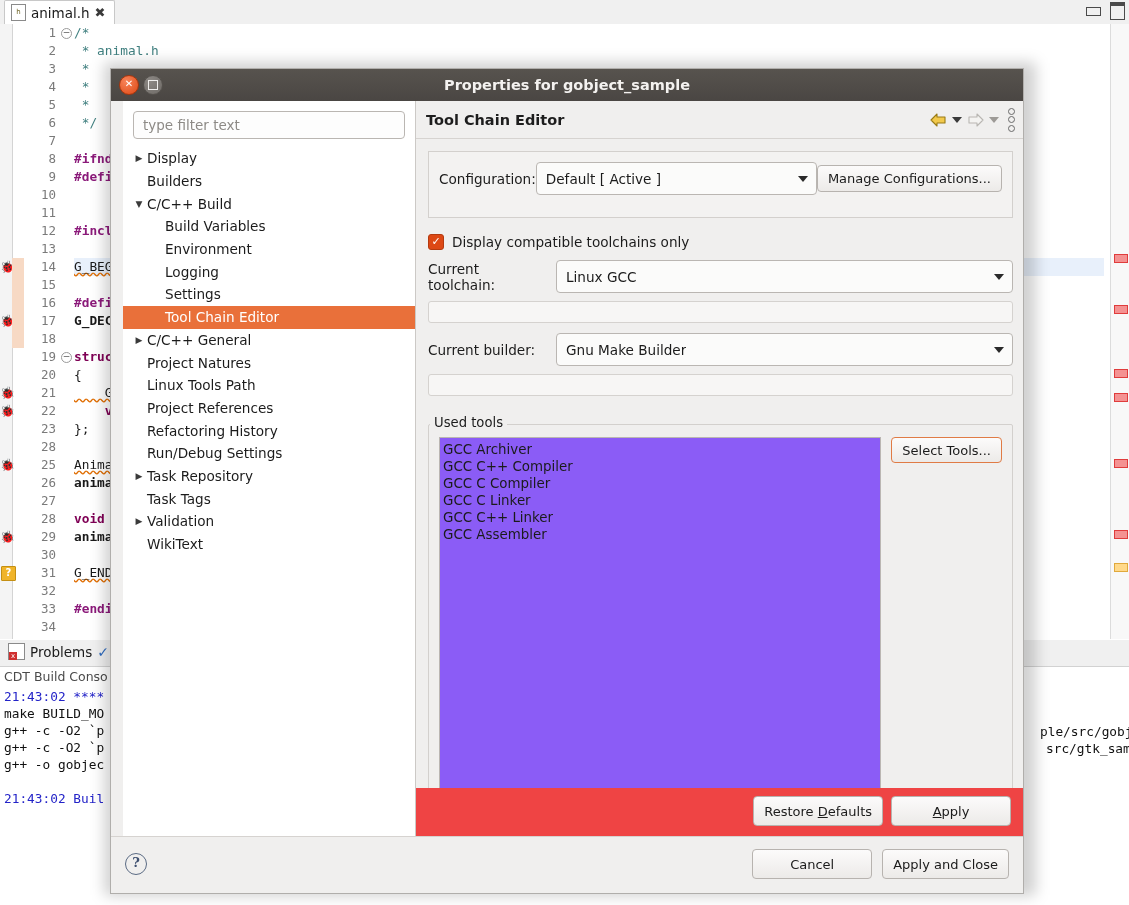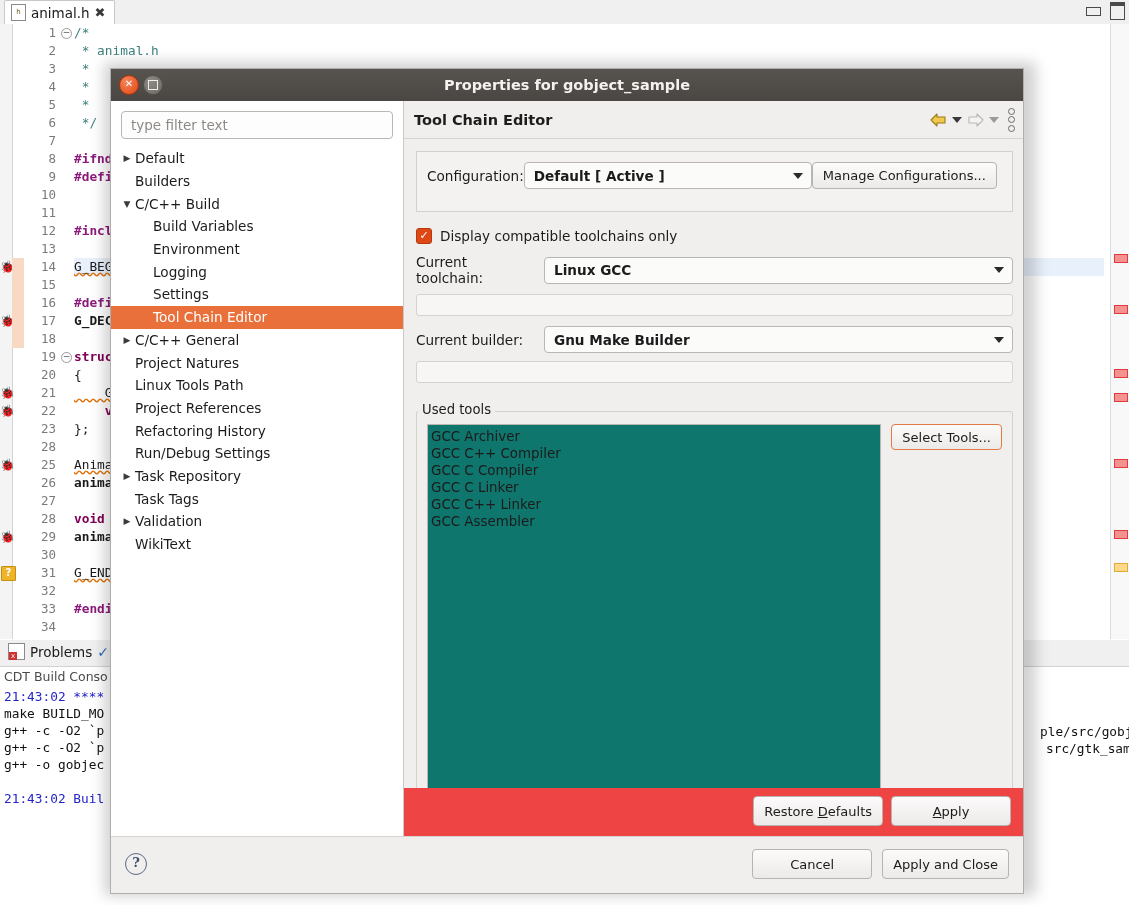--- a/index.html
+++ b/index.html
@@ -153,21 +153,21 @@
   .tb-max {
     width: 18px; height: 18px; border-radius: 50%;
     background: radial-gradient(circle at 35% 30%, #8d8985, #6d6965);
     border: 1px solid #55514d; position: relative;
   }
   .tb-max::after {
     content: ""; position: absolute; left: 4px; top: 4px; width: 8px; height: 8px;
     border: 1.5px solid #efeeec;
   }
 
-  .dlg-body { flex: 1 1 auto; display: flex; min-height: 0; }
+  .dlg-body { flex: 1 1 auto; display: flex; min-height: 0; padding-left: 12px; }
 
   
   .tree-pane {
     width: 292px; flex: 0 0 292px; background: #ffffff;
     border-right: 1px solid #ccc9c6;
     display: flex; flex-direction: column;
   }
   .filter-wrap { padding: 10px 10px 8px 10px; background: #ffffff; }
   .filter-input {
     width: 100%; box-sizing: border-box; height: 28px;
@@ -207,26 +207,25 @@
 
   .content-scroll { flex: 1 1 auto; padding: 12px 10px 0 12px; overflow: hidden; }
 
   .config-group {
     border: 1px solid #d3d0cd; background: #f3f2f1;
     padding: 10px 10px 22px 10px;
   }
   .config-row { display: flex; align-items: center; }
   .lbl { font-size: 13.6px; color: #1b1b1b; }
   .combo {
-    height: 27px; background: #fbfbfa;
+    height: 33px; background: #fbfbfa;
     border: 1px solid #bab6b2; border-radius: 4px;
     display: flex; align-items: center; justify-content: space-between;
     padding: 0 8px 0 9px; font-size: 13.6px; color: #1b1b1b;
     box-sizing: border-box;
-    font-weight: bold;
   }
   .combo .cv { white-space: nowrap; overflow: hidden; }
   .tri-dn { width: 0; height: 0; border-left: 5px solid transparent; border-right: 5px solid transparent; border-top: 6px solid #2a2a2a; margin-left: 8px; }
   .btn {
     height: 27px; background: linear-gradient(#fcfbfb, #eceae8);
     border: 1px solid #b7b3af; border-radius: 4px;
     font-size: 13px; color: #1b1b1b; padding: 0 10px;
     display: inline-flex; align-items: center; justify-content: center;
     box-sizing: border-box; white-space: nowrap;
     font-family: "DejaVu Sans", "Liberation Sans", sans-serif;
@@ -249,21 +248,21 @@
   .group-legend {
     position: absolute; left: 2px; top: -9px; background: #f0efee;
     padding: 0 4px; font-size: 13.2px; color: #1b1b1b;
   }
   .group-border {
     border: 1px solid #d3d0cd; border-radius: 2px;
     padding: 12px 10px 10px 10px;
     display: flex; gap: 10px;
   }
   .tools-list {
-    flex: 1 1 auto; height: 380px; background: #0f766e;
+    flex: 1 1 auto; height: 380px; background: #8b5cf6;
     border: 1px solid #bab6b2; padding: 3px 0 0 3px; overflow: hidden;
   }
   .tools-list div { font-size: 13.4px; color: #1b1b1b; height: 17px; line-height: 17px; }
 
   .dlg-actions {
     padding: 8px 12px 10px 12px; display: flex; justify-content: flex-end;
     gap: 8px; background: #ef4444;
   }
   .dlg-footer {
     flex: 0 0 auto; border-top: 1px solid #d6d3d0; background: #f0efee;
@@ -389,21 +388,21 @@
 
     <div class="dlg-body">
 
       <div class="tree-pane">
         <div class="filter-wrap">
           <input class="filter-input" type="text" placeholder="type filter text" style="">
         </div>
         <div class="tree-list" id="tree-list">
             <div class="tree-item indent-1">
               <span class="tw">▶</span>
-              <span class="t-label">Default</span>
+              <span class="t-label">Display</span>
             </div>
             <div class="tree-item indent-1">
               <span class="tw"></span>
               <span class="t-label">Builders</span>
             </div>
             <div class="tree-item indent-1">
               <span class="tw">▼</span>
               <span class="t-label">C/C++ Build</span>
             </div>
             <div class="tree-item indent-2">

